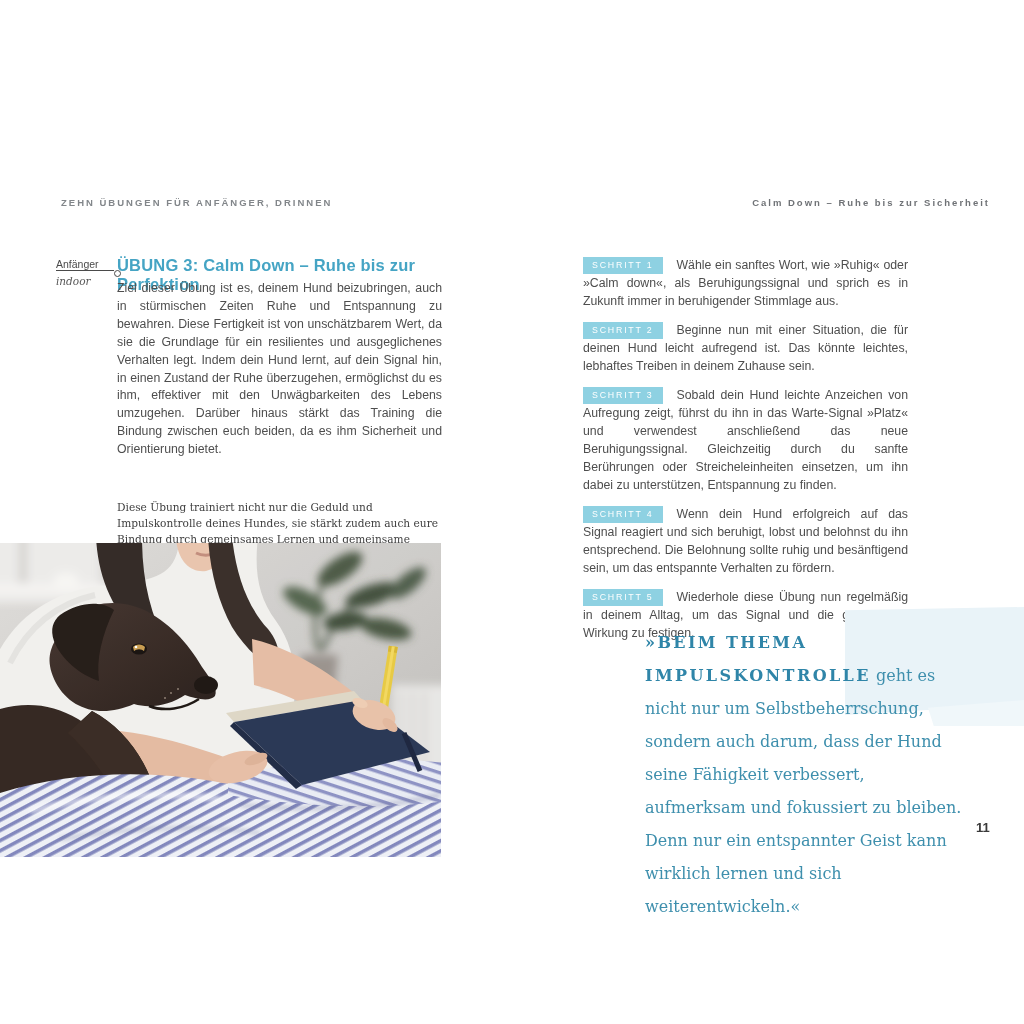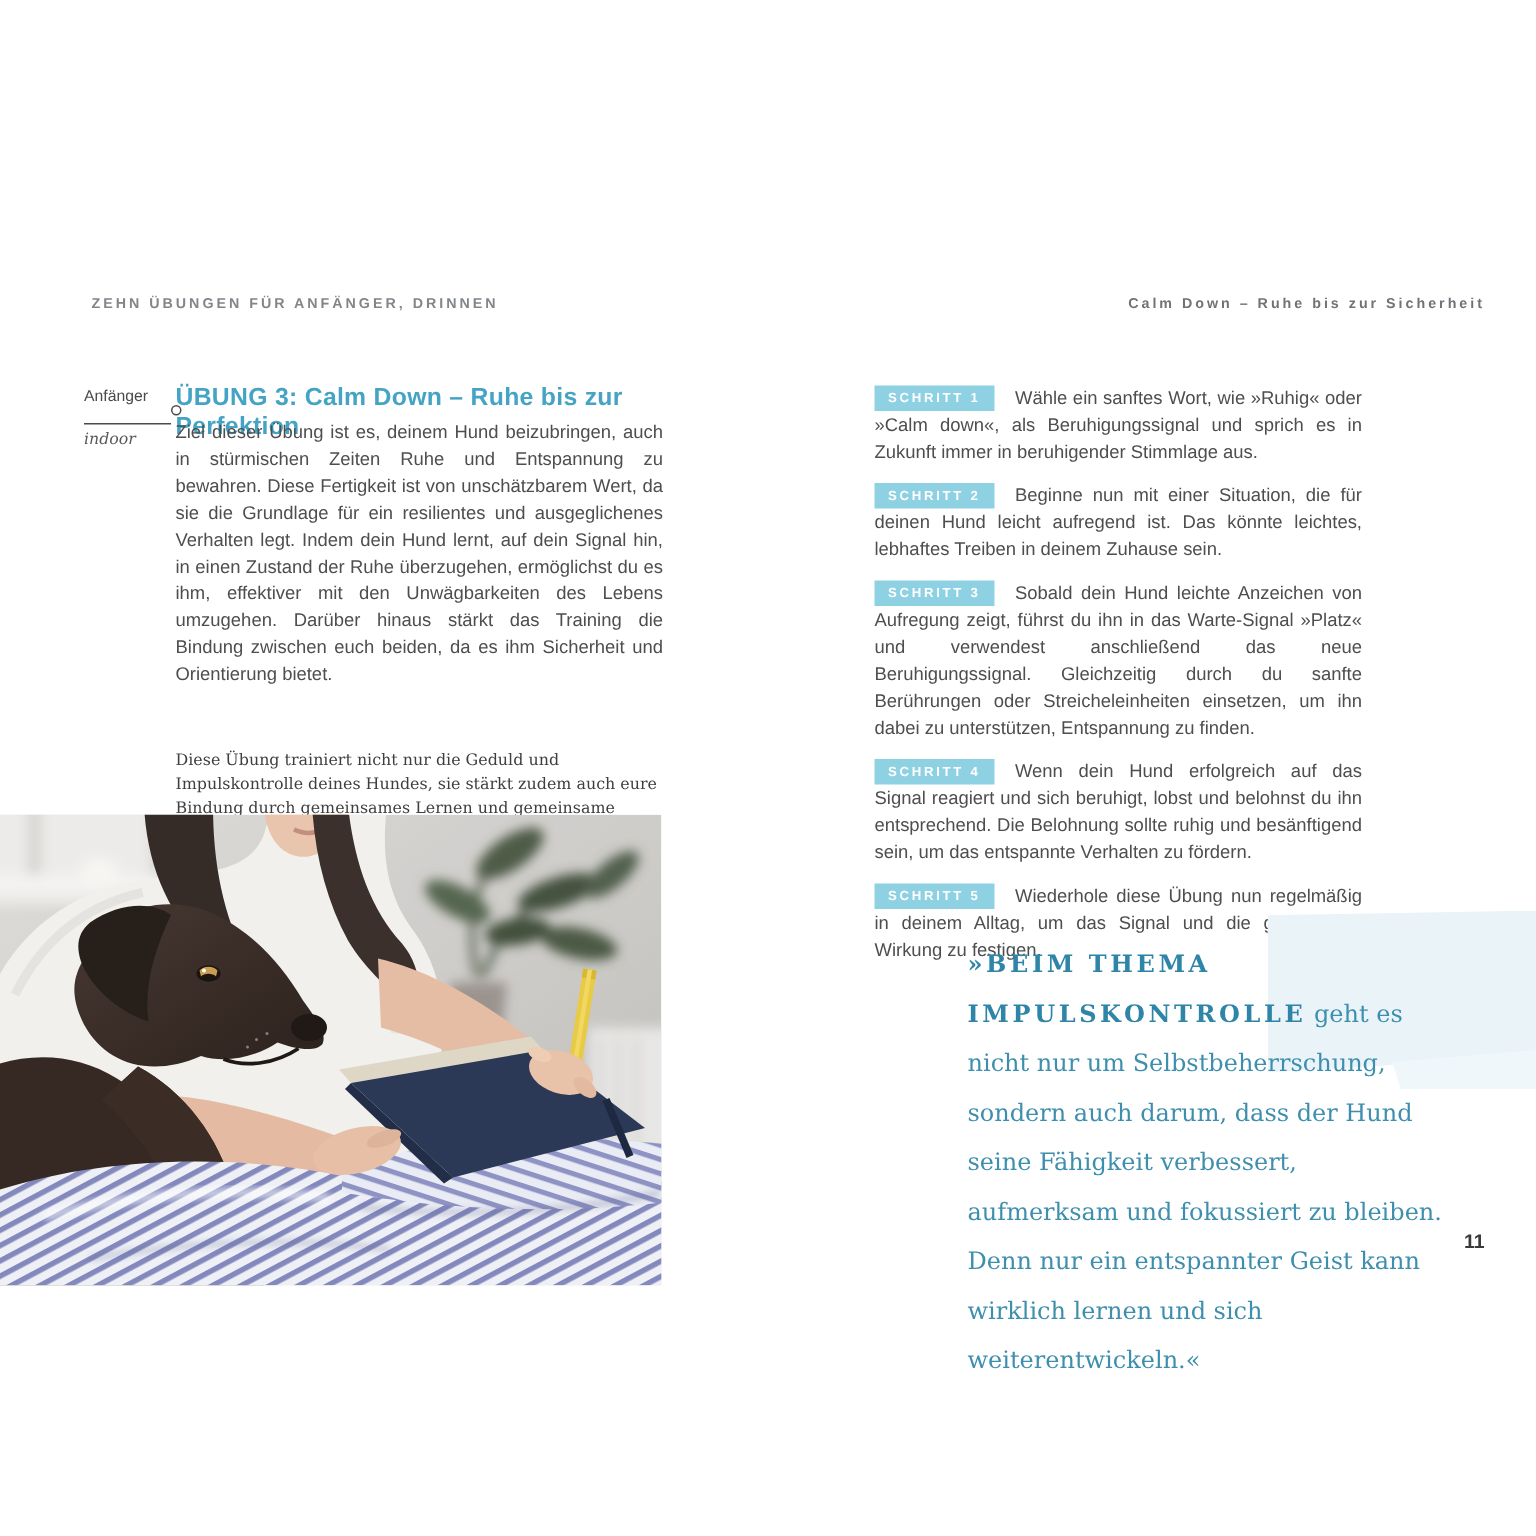--- a/index.html
+++ b/index.html
@@ -9,21 +9,21 @@
   }
   
   .running-head{
     position:absolute;top:197px;font-size:9.5px;font-weight:700;letter-spacing:2px;
     color:#82868a;white-space:nowrap;
   }
   .rh-left{left:61px;}
   .rh-right{right:34px;color:#6f7276;}
   
   .margin-note{position:absolute;left:56px;top:258px;width:58px;font-size:10.5px;color:#4a4a4a;}
-  .margin-note .level{position:relative;display:block;padding-bottom:12px;border-bottom:1px solid #4a4a4a;}
+  .margin-note .level{position:relative;display:block;padding-bottom:0;border-bottom:1px solid #4a4a4a;}
   .margin-note .ring{
     position:absolute;right:-7px;bottom:-4px;width:5px;height:5px;border:1.5px solid #4a4a4a;
     border-radius:50%;background:#fff;
   }
   .margin-note .location{display:block;margin-top:4px;font-family:"DejaVu Serif",serif;font-style:italic;color:#585858;}
   
   .exercise-title{
     position:absolute;left:117px;top:256px;width:330px;margin:0;
     font-size:16.5px;font-weight:700;color:#45a4c4;letter-spacing:.2px;
   }
@@ -43,21 +43,21 @@
     position:absolute;left:117px;top:499px;width:328px;margin:0;
     font-family:"DejaVu Serif",serif;font-size:10.6px;line-height:16px;color:#3e3e3e;
   }
   
   .photo{position:absolute;left:0;top:543px;width:441px;height:314px;overflow:hidden;}
   .photo svg{display:block;}
   
   .steps{position:absolute;left:583px;top:256px;width:325px;}
   .step{margin:0 0 11px 0;font-size:12.3px;line-height:18px;text-align:justify;color:#4e4e4e;}
   .step-badge{
-    display:inline-block;background:#8ed1e2;color:#ffffff;font-weight:700;
+    display:inline-block;background:#8ed1e2;color:#ffffff;font-weight:400;
     font-size:8.8px;letter-spacing:1.8px;line-height:1;padding:4.5px 9px 4px 9px;
     margin-right:14px;vertical-align:1px;white-space:nowrap;
   }
   
   .quote-bg{
     position:absolute;left:845px;top:607px;width:179px;height:108px;background:#e9f3f8;
     clip-path:polygon(0 3%,100% 0,100% 90%,0 100%);
   }
   .quote-bg2{
     position:absolute;left:928px;top:700px;width:96px;height:26px;background:#f932;

